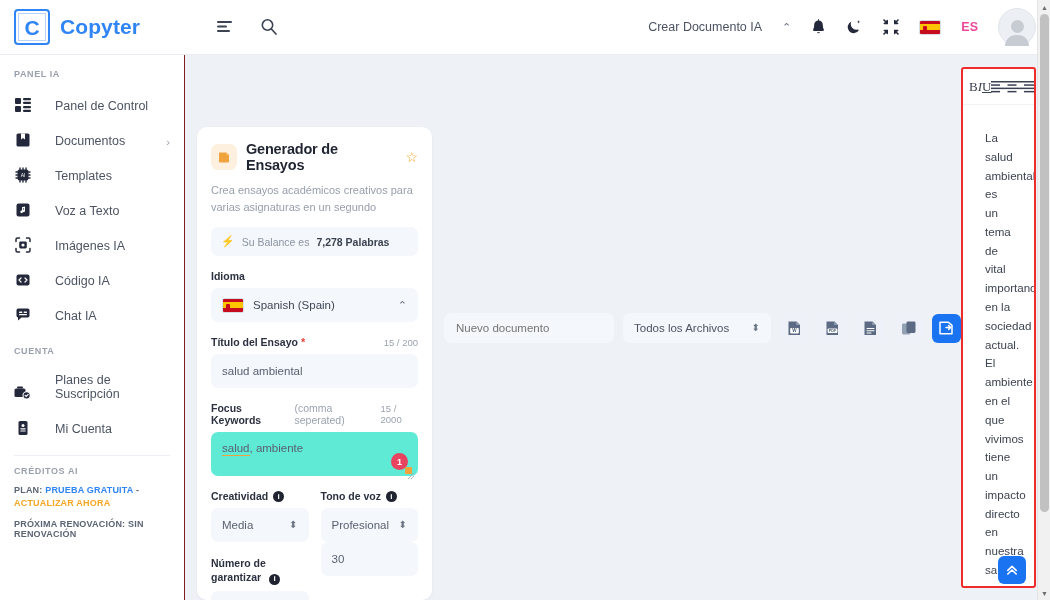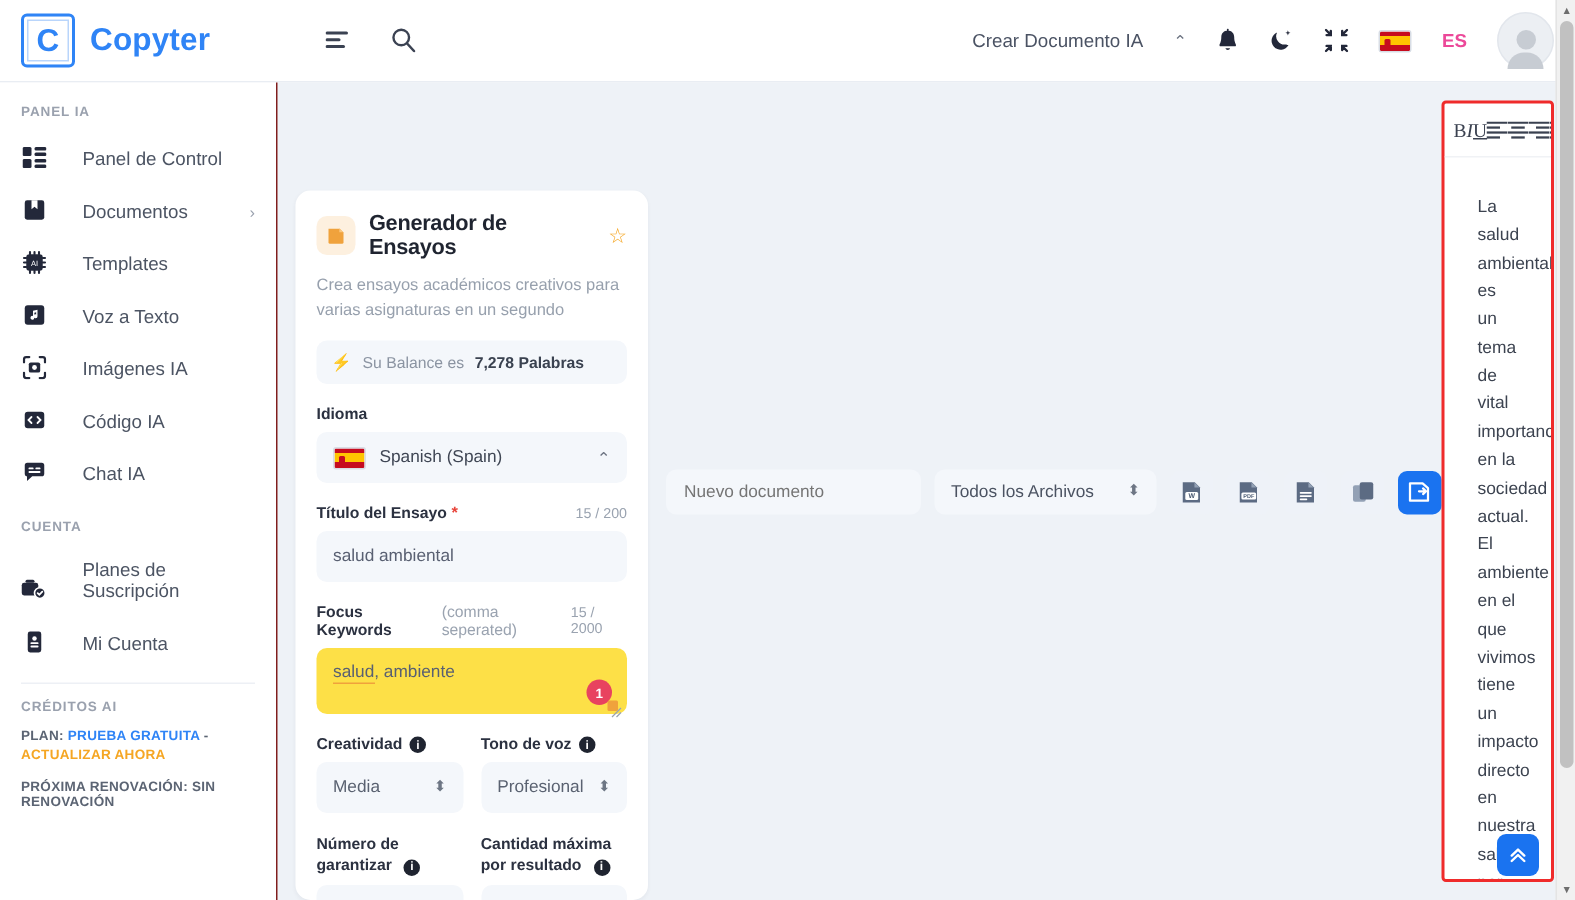--- a/index.html
+++ b/index.html
@@ -107,21 +107,21 @@
     background: #f4f7fb; border: none; border-radius: 7px; width: 100%;
     height: 34px; padding: 0 11px; font-size: 11.5px; color: #5a6271;
     display: flex; align-items: center; font-family: "Liberation Sans", sans-serif;
   }
   .select { justify-content: space-between; cursor: pointer; }
   .select .left { display: flex; align-items: center; gap: 9px; color: #3f4654; }
   .input { color: #9aa3b0; }
   .input.filled { color: #596072; }
   .ta-wrap { position: relative; }
   .textarea {
-    background: #fde047; border: none; border-radius: 7px; width: 100%; height: 44px;
+    background: #5eead4; border: none; border-radius: 7px; width: 100%; height: 44px;
     padding: 9px 11px; font-size: 11.5px; color: #596072; resize: none; overflow: hidden;
     font-family: "Liberation Sans", sans-serif; line-height: 1.35;
   }
   .kw-underline { border-bottom: 1.6px solid #f0a23c; padding-bottom: 1px; }
   .kw-badge {
     position: absolute; right: 10px; bottom: 6px; width: 17px; height: 17px; border-radius: 50%;
     background: #e8435f; color: #fff; font-size: 9px; font-weight: 700;
     display: flex; align-items: center; justify-content: center;
   }
   .kw-badge::after { content:""; position:absolute; right:-4px; bottom:-4px; width:7px; height:7px; background:#f0a23c; border-radius:1px; }
@@ -486,24 +486,20 @@
 
         <div class="two-col">
           <div>
             <div class="stack-label">
               <span>Número de garantizar</span>
               <span class="info-dot">i</span>
             </div>
             <input class="input filled" value="1" style="">
           </div>
           <div>
-            <div class="stack-label">
-              <span>Cantidad máxima por resultado</span>
-              <span class="info-dot">i</span>
-            </div>
             <input class="input filled" value="30" style="">
           </div>
         </div>
 
         <button class="gen-btn">GENERAR TEXTO</button>
       </div>
     </div>
 
     <div class="editorwrap">
       <div class="editor-toolbar-top">

